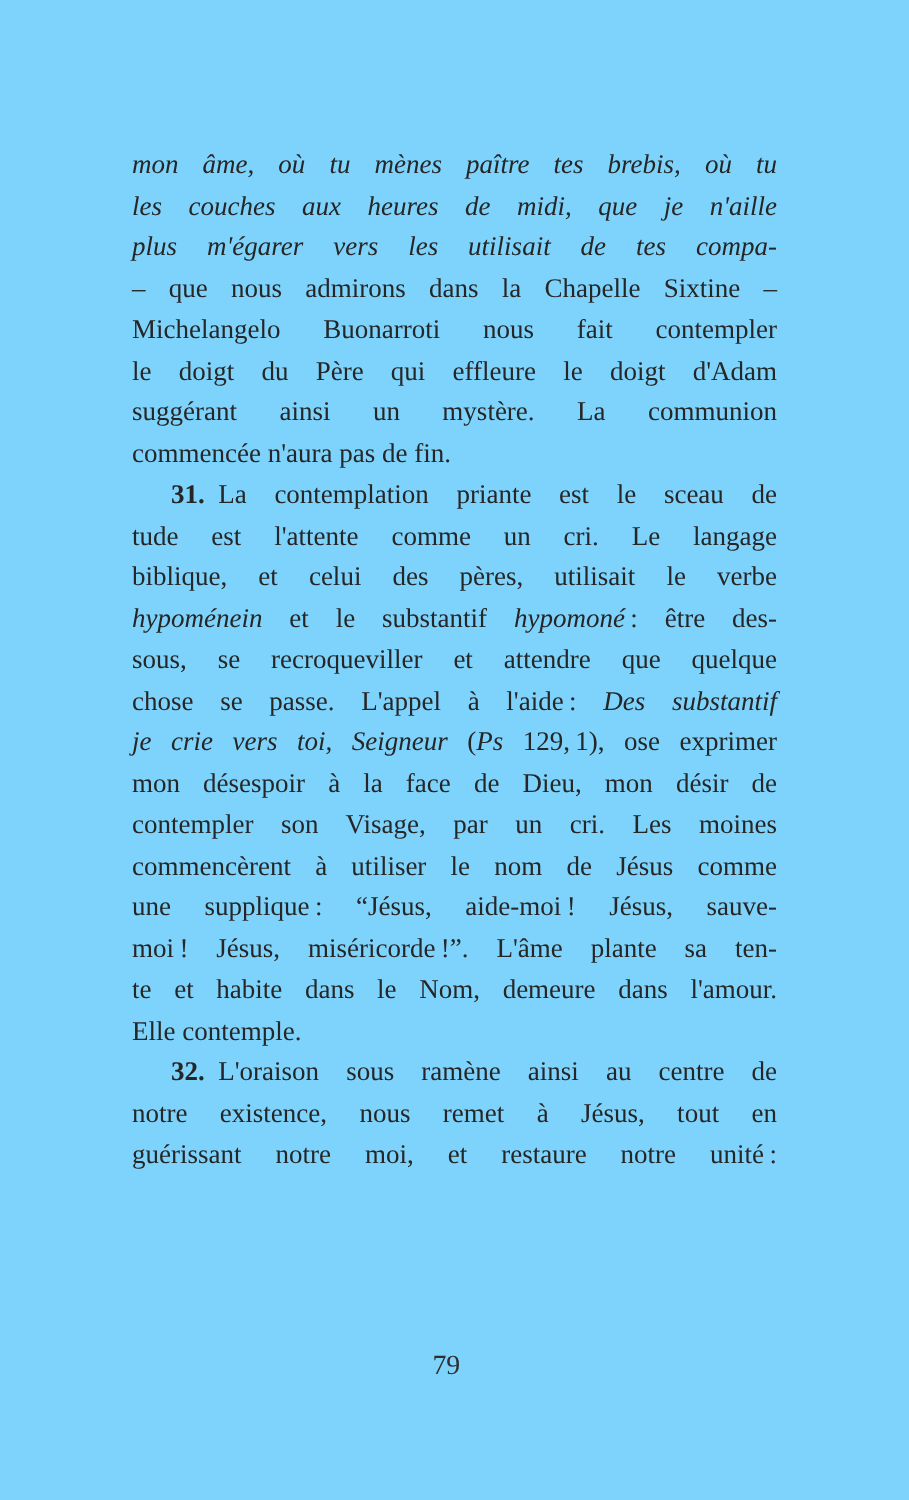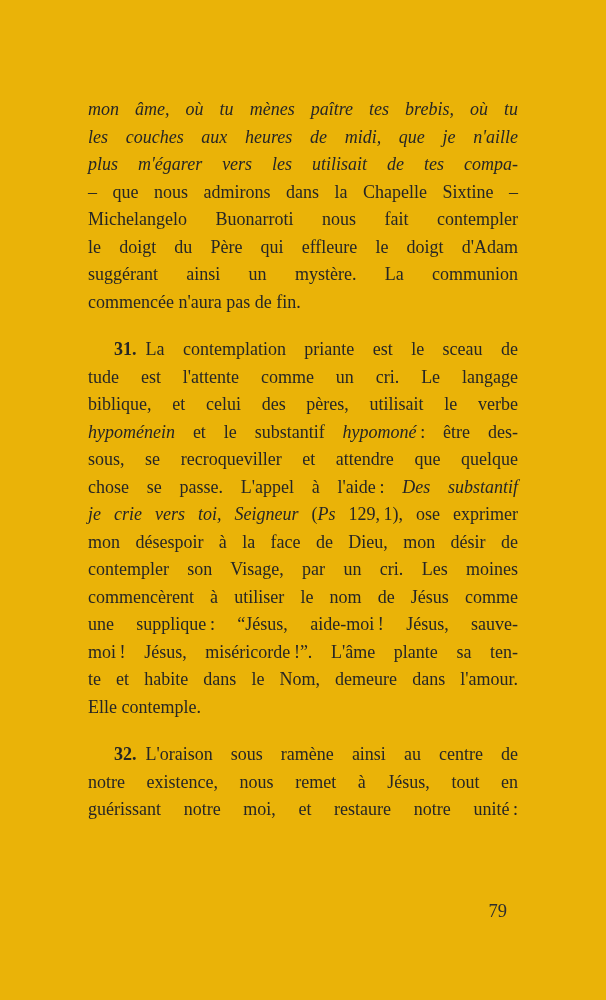--- a/index.html
+++ b/index.html
@@ -4,55 +4,55 @@
 <style>
   html, body {
     margin: 0;
     padding: 0;
     background: #ffffff;
   }
   .book-page {
     position: relative;
     width: 606px;
     height: 1000px;
-    background: #eab308;
+    background: #7dd3fc;
     overflow: hidden;
     font-family: "Liberation Serif", "DejaVu Serif", serif;
   }
   .text-block {
     position: absolute;
     left: 88px;
     top: 96px;
     width: 430px;
     font-size: 18px;
     line-height: 27.5px;
     color: #262626;
   }
   .para { margin: 0; }
-  .para + .para { margin-top: 20px; }
+  .para + .para { }
   .line {
     white-space: normal;
     text-align: left;
   }
   .line.just {
     text-align: justify;
     text-align-last: justify;
   }
   .para.indent .line:first-child {
     text-indent: 26px;
   }
   .run-n { font-style: normal; font-weight: normal; }
   .run-i { font-style: italic; font-weight: normal; }
   .run-b { font-style: normal; font-weight: bold; }
   .folio {
     position: absolute;
     top: 898px;
     left: 88px;
     width: 419px;
-    text-align: right;
+    text-align: center;
     font-size: 18.5px;
     line-height: 27px;
     color: #2e2e2e;
   }
 </style>
 </head>
 <body>
 
 <div class="book-page">
   <div class="text-block">

